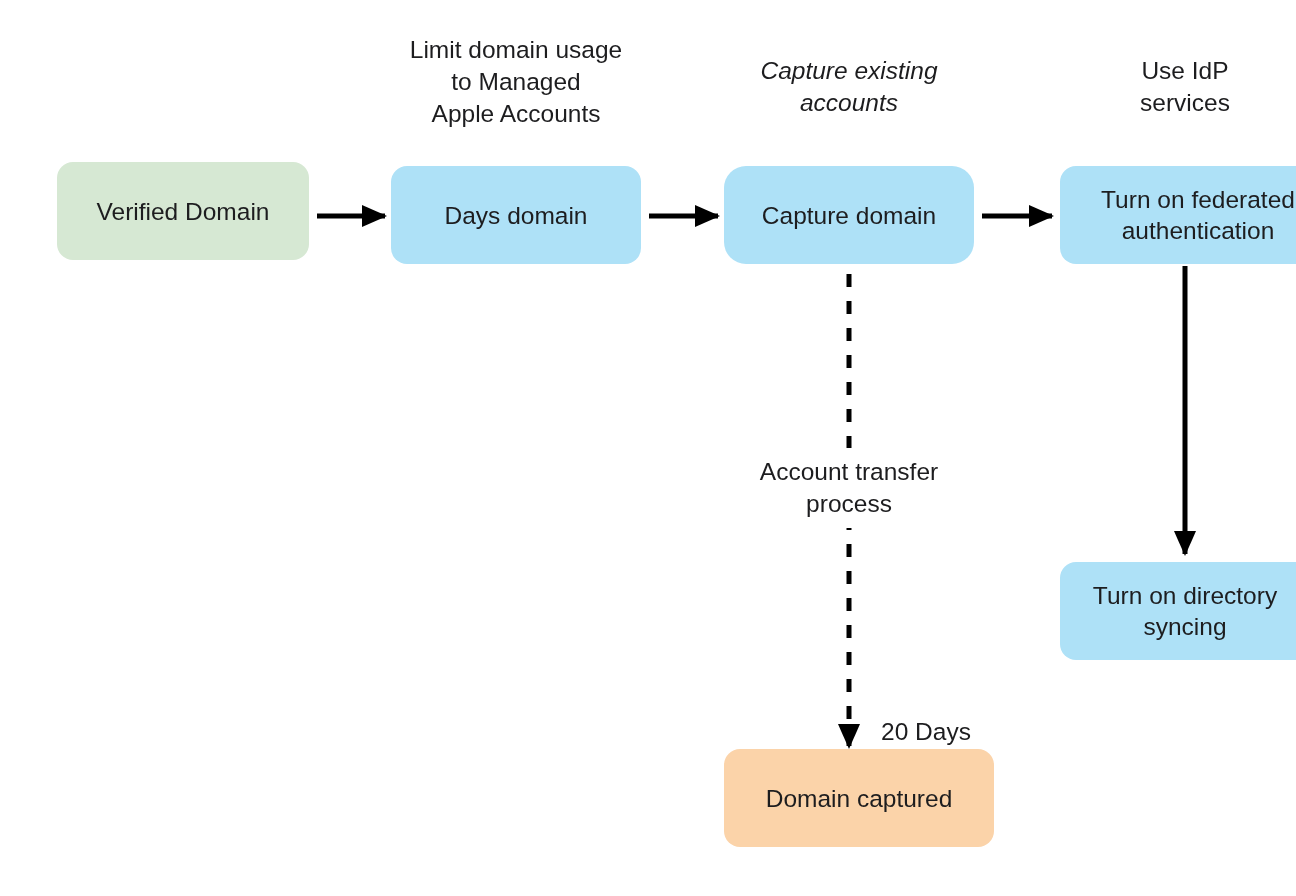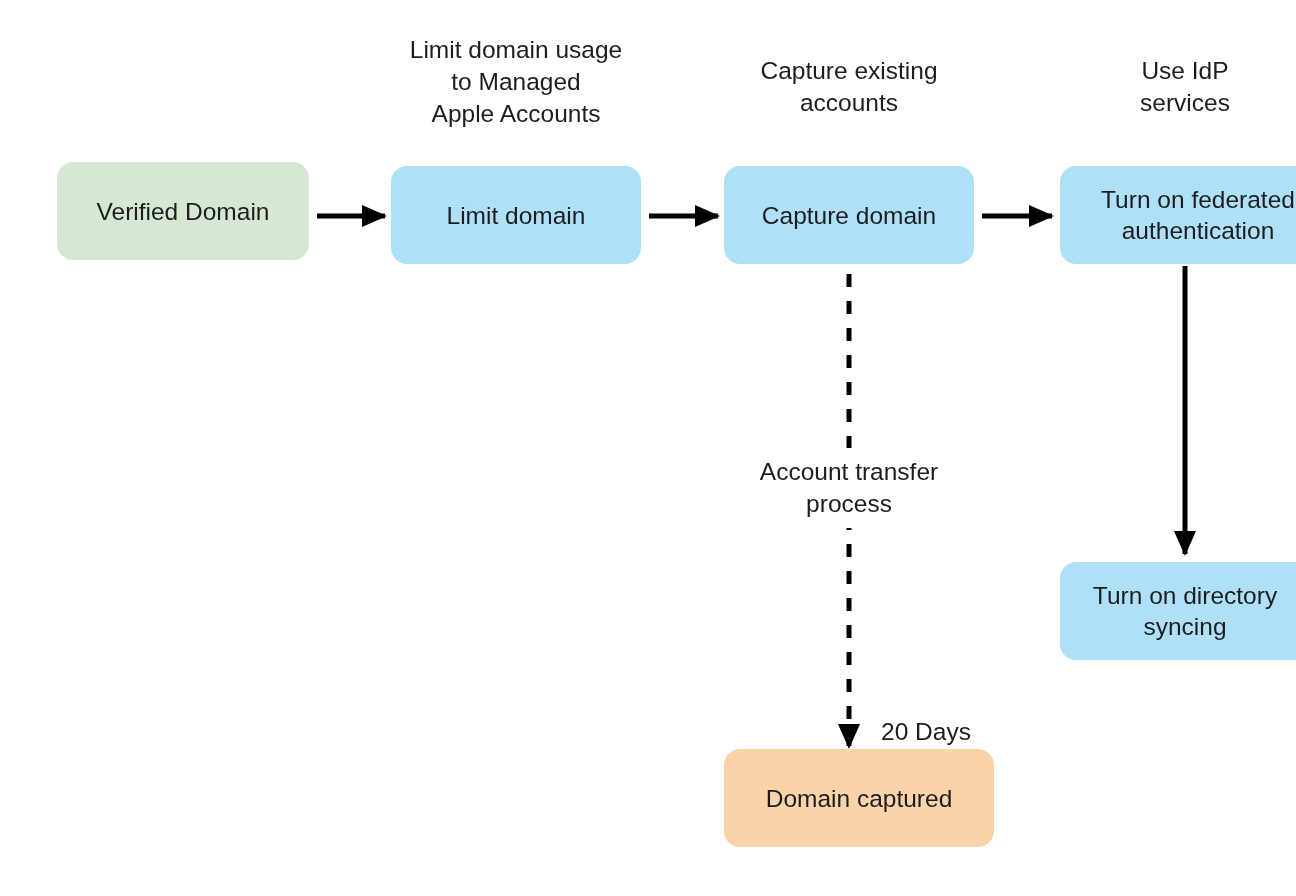--- a/index.html
+++ b/index.html
@@ -49,27 +49,27 @@
     position: absolute;
     text-align: center;
     font-size: 24.5px;
     line-height: 32px;
     white-space: pre-line;
     z-index: 3;
   }
   
   .n-verified  { left: 24px;   top: 162px; width: 252px; }
   .n-lock      { left: 358px;  top: 166px; width: 250px; }
-  .n-capture   { left: 691px;  top: 166px; width: 250px; }
+  .n-capture   { left: 691px;  top: 166px; width: 250px; border-radius: 22px; }
   .n-federated { left: 1027px; top: 166px; width: 250px; }
   .n-directory { left: 1027px; top: 562px; width: 250px; }
   .n-captured  { left: 691px;  top: 749px; width: 270px; }
   
   .a-limit    { left: 333px;  top: 34px;  width: 300px; }
-  .a-existing { left: 666px;  top: 55px;  width: 300px; }
+  .a-existing { left: 666px;  top: 55px;  width: 300px; font-style: italic; }
   .a-idp      { left: 1002px; top: 55px;  width: 300px; }
   .a-transfer { left: 666px;  top: 448px; width: 300px; background: #ffffff; padding: 8px 0; }
   .a-30days   { left: 848px;  top: 716px; width: 140px; text-align: left; }
 </style>
 </head>
 <body>
 
 <div class="canvas">
 
   <svg class="arrows-layer" viewBox="0 0 1296 896" xmlns="http://www.w3.org/2000/svg">
@@ -95,21 +95,21 @@
   <div class="annotation a-idp">Use IdP
 services</div>
 
   <div class="annotation a-transfer">Account transfer
 process</div>
 
   <div class="annotation a-30days">20 Days</div>
 
   <div class="node n-verified" style="background: rgb(214, 232, 211);">Verified Domain</div>
 
-  <div class="node n-lock" style="background: rgb(174, 225, 247);">Limit domain</div>
+  <div class="node n-lock" style="background: rgb(174, 225, 247);">Days domain</div>
 
   <div class="node n-capture" style="background: rgb(174, 225, 247);">Capture domain</div>
 
   <div class="node n-federated" style="background: rgb(174, 225, 247); padding-left: 13px;">Turn on federated
 authentication</div>
 
   <div class="node n-directory" style="background: rgb(174, 225, 247);">Turn on directory
 syncing</div>
 
   <div class="node n-captured" style="background: rgb(251, 211, 169);">Domain captured</div>

